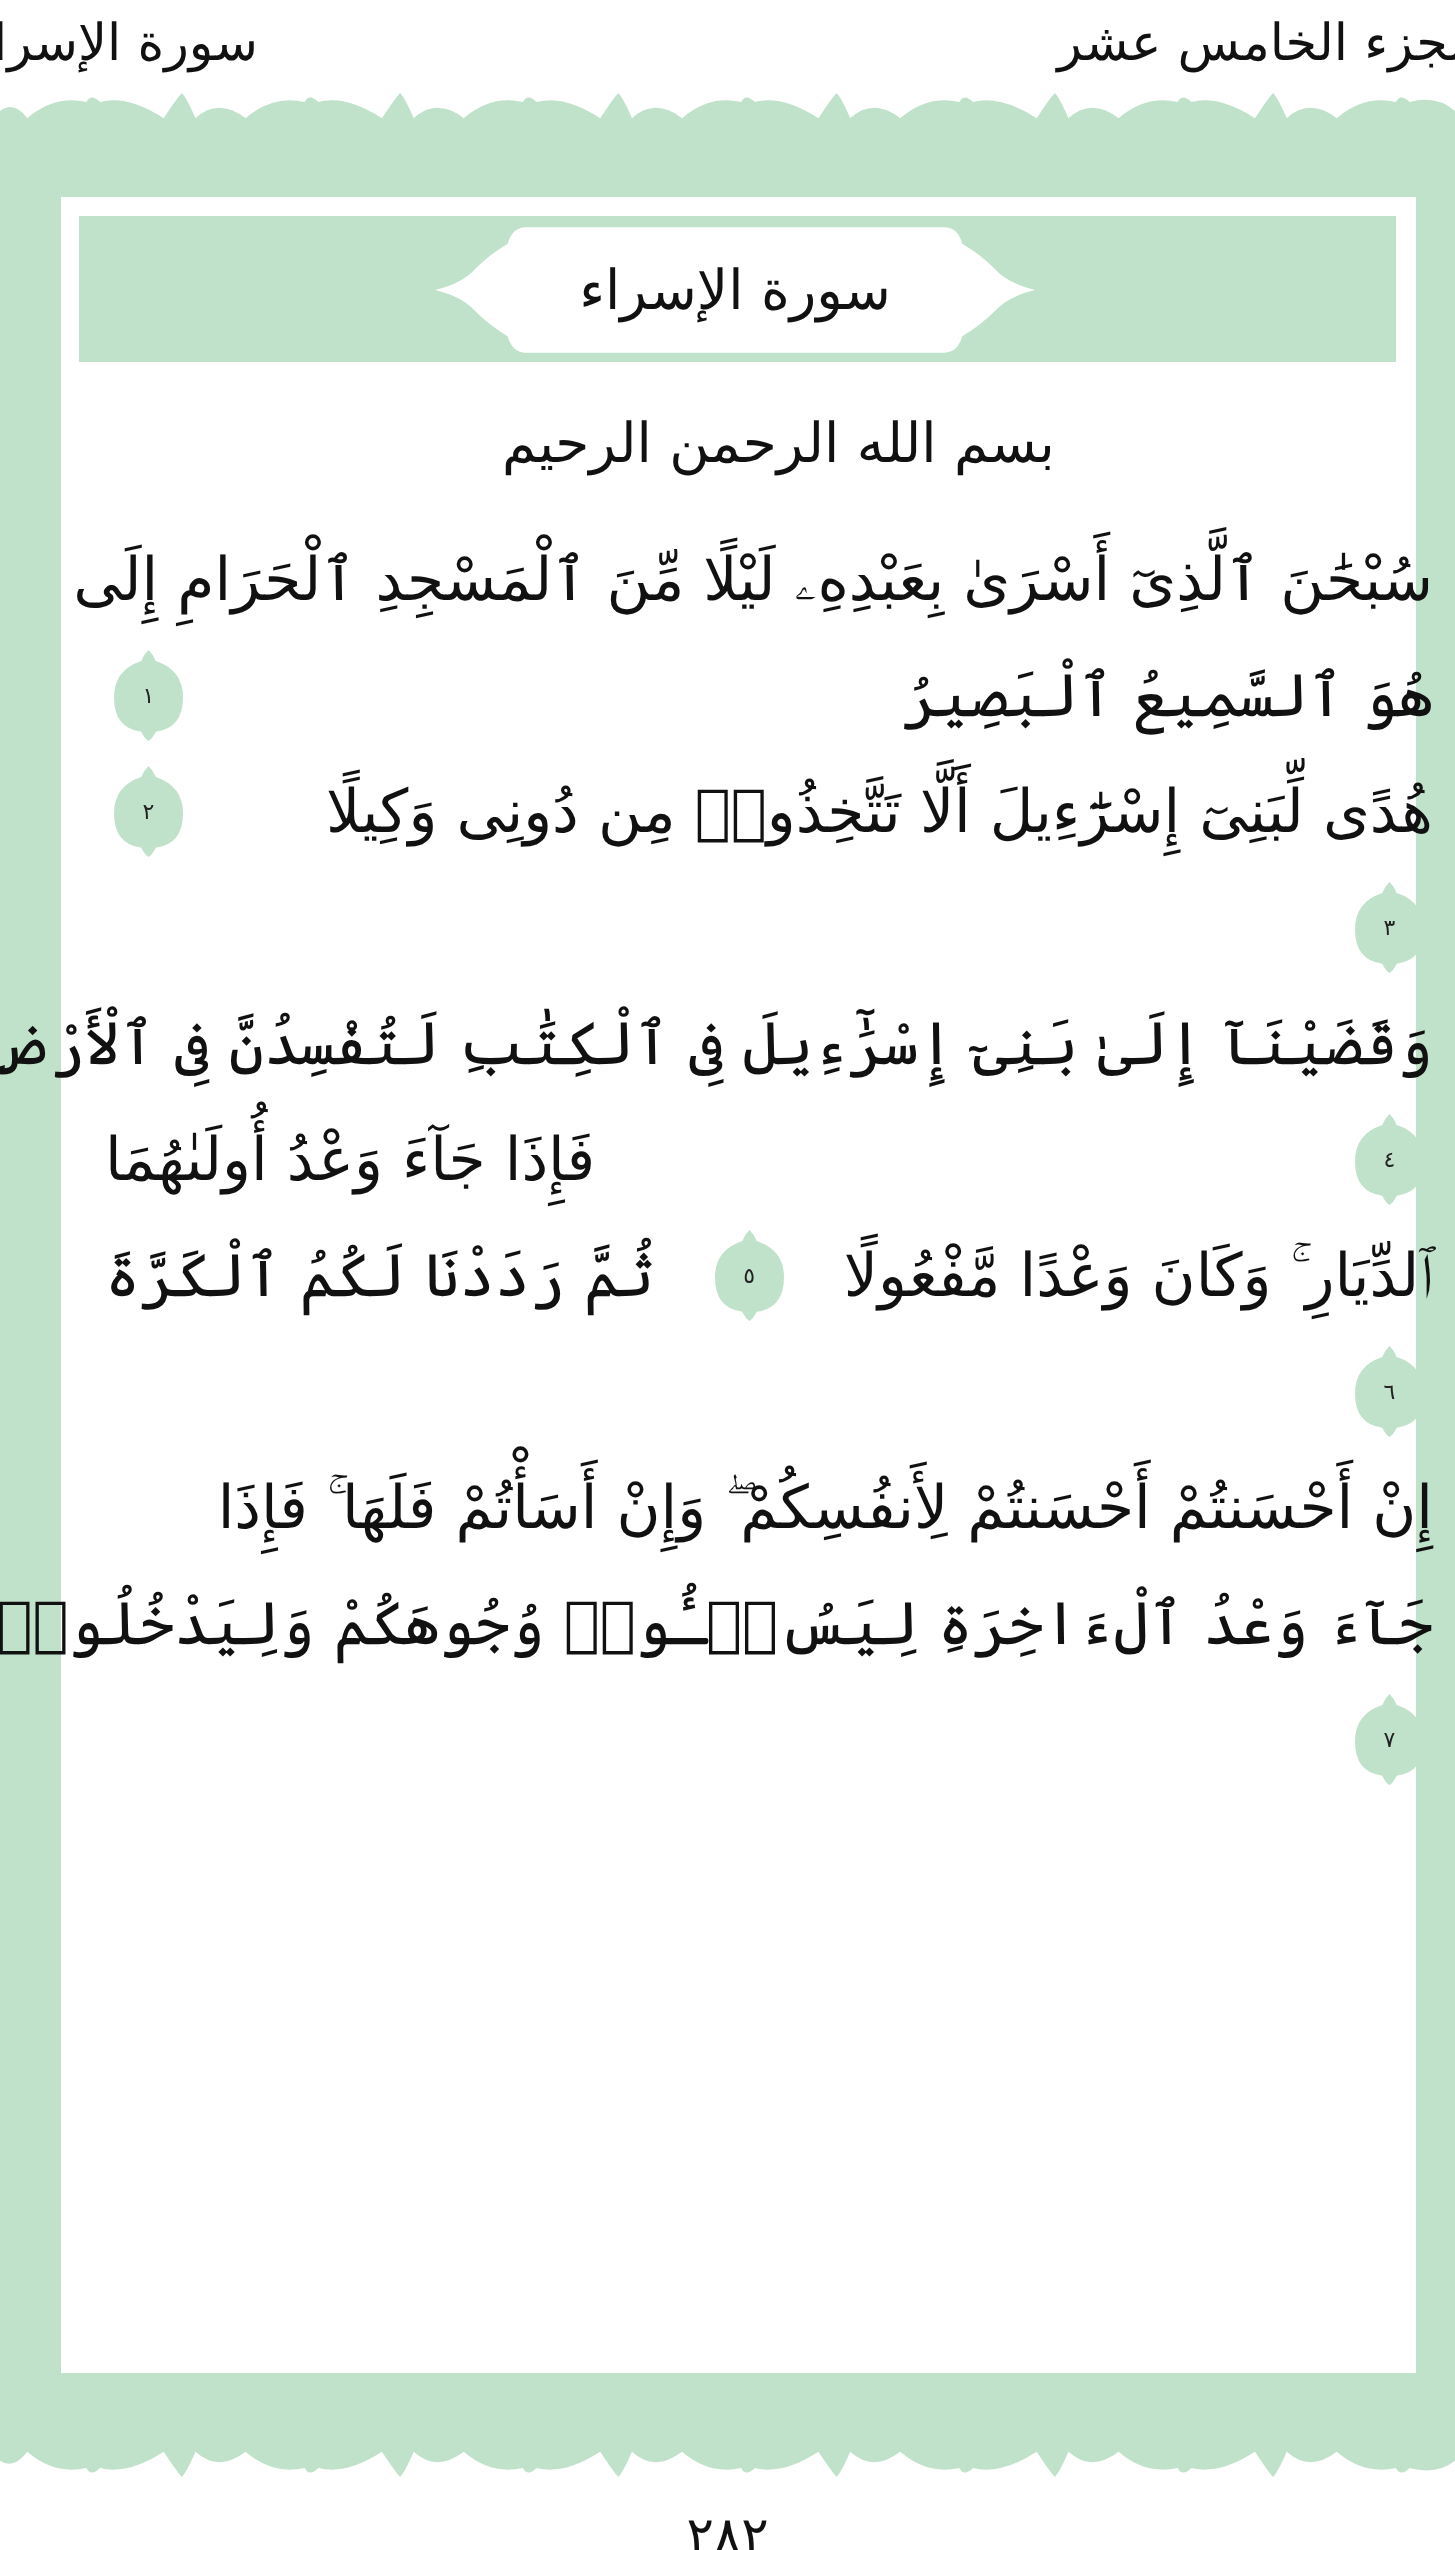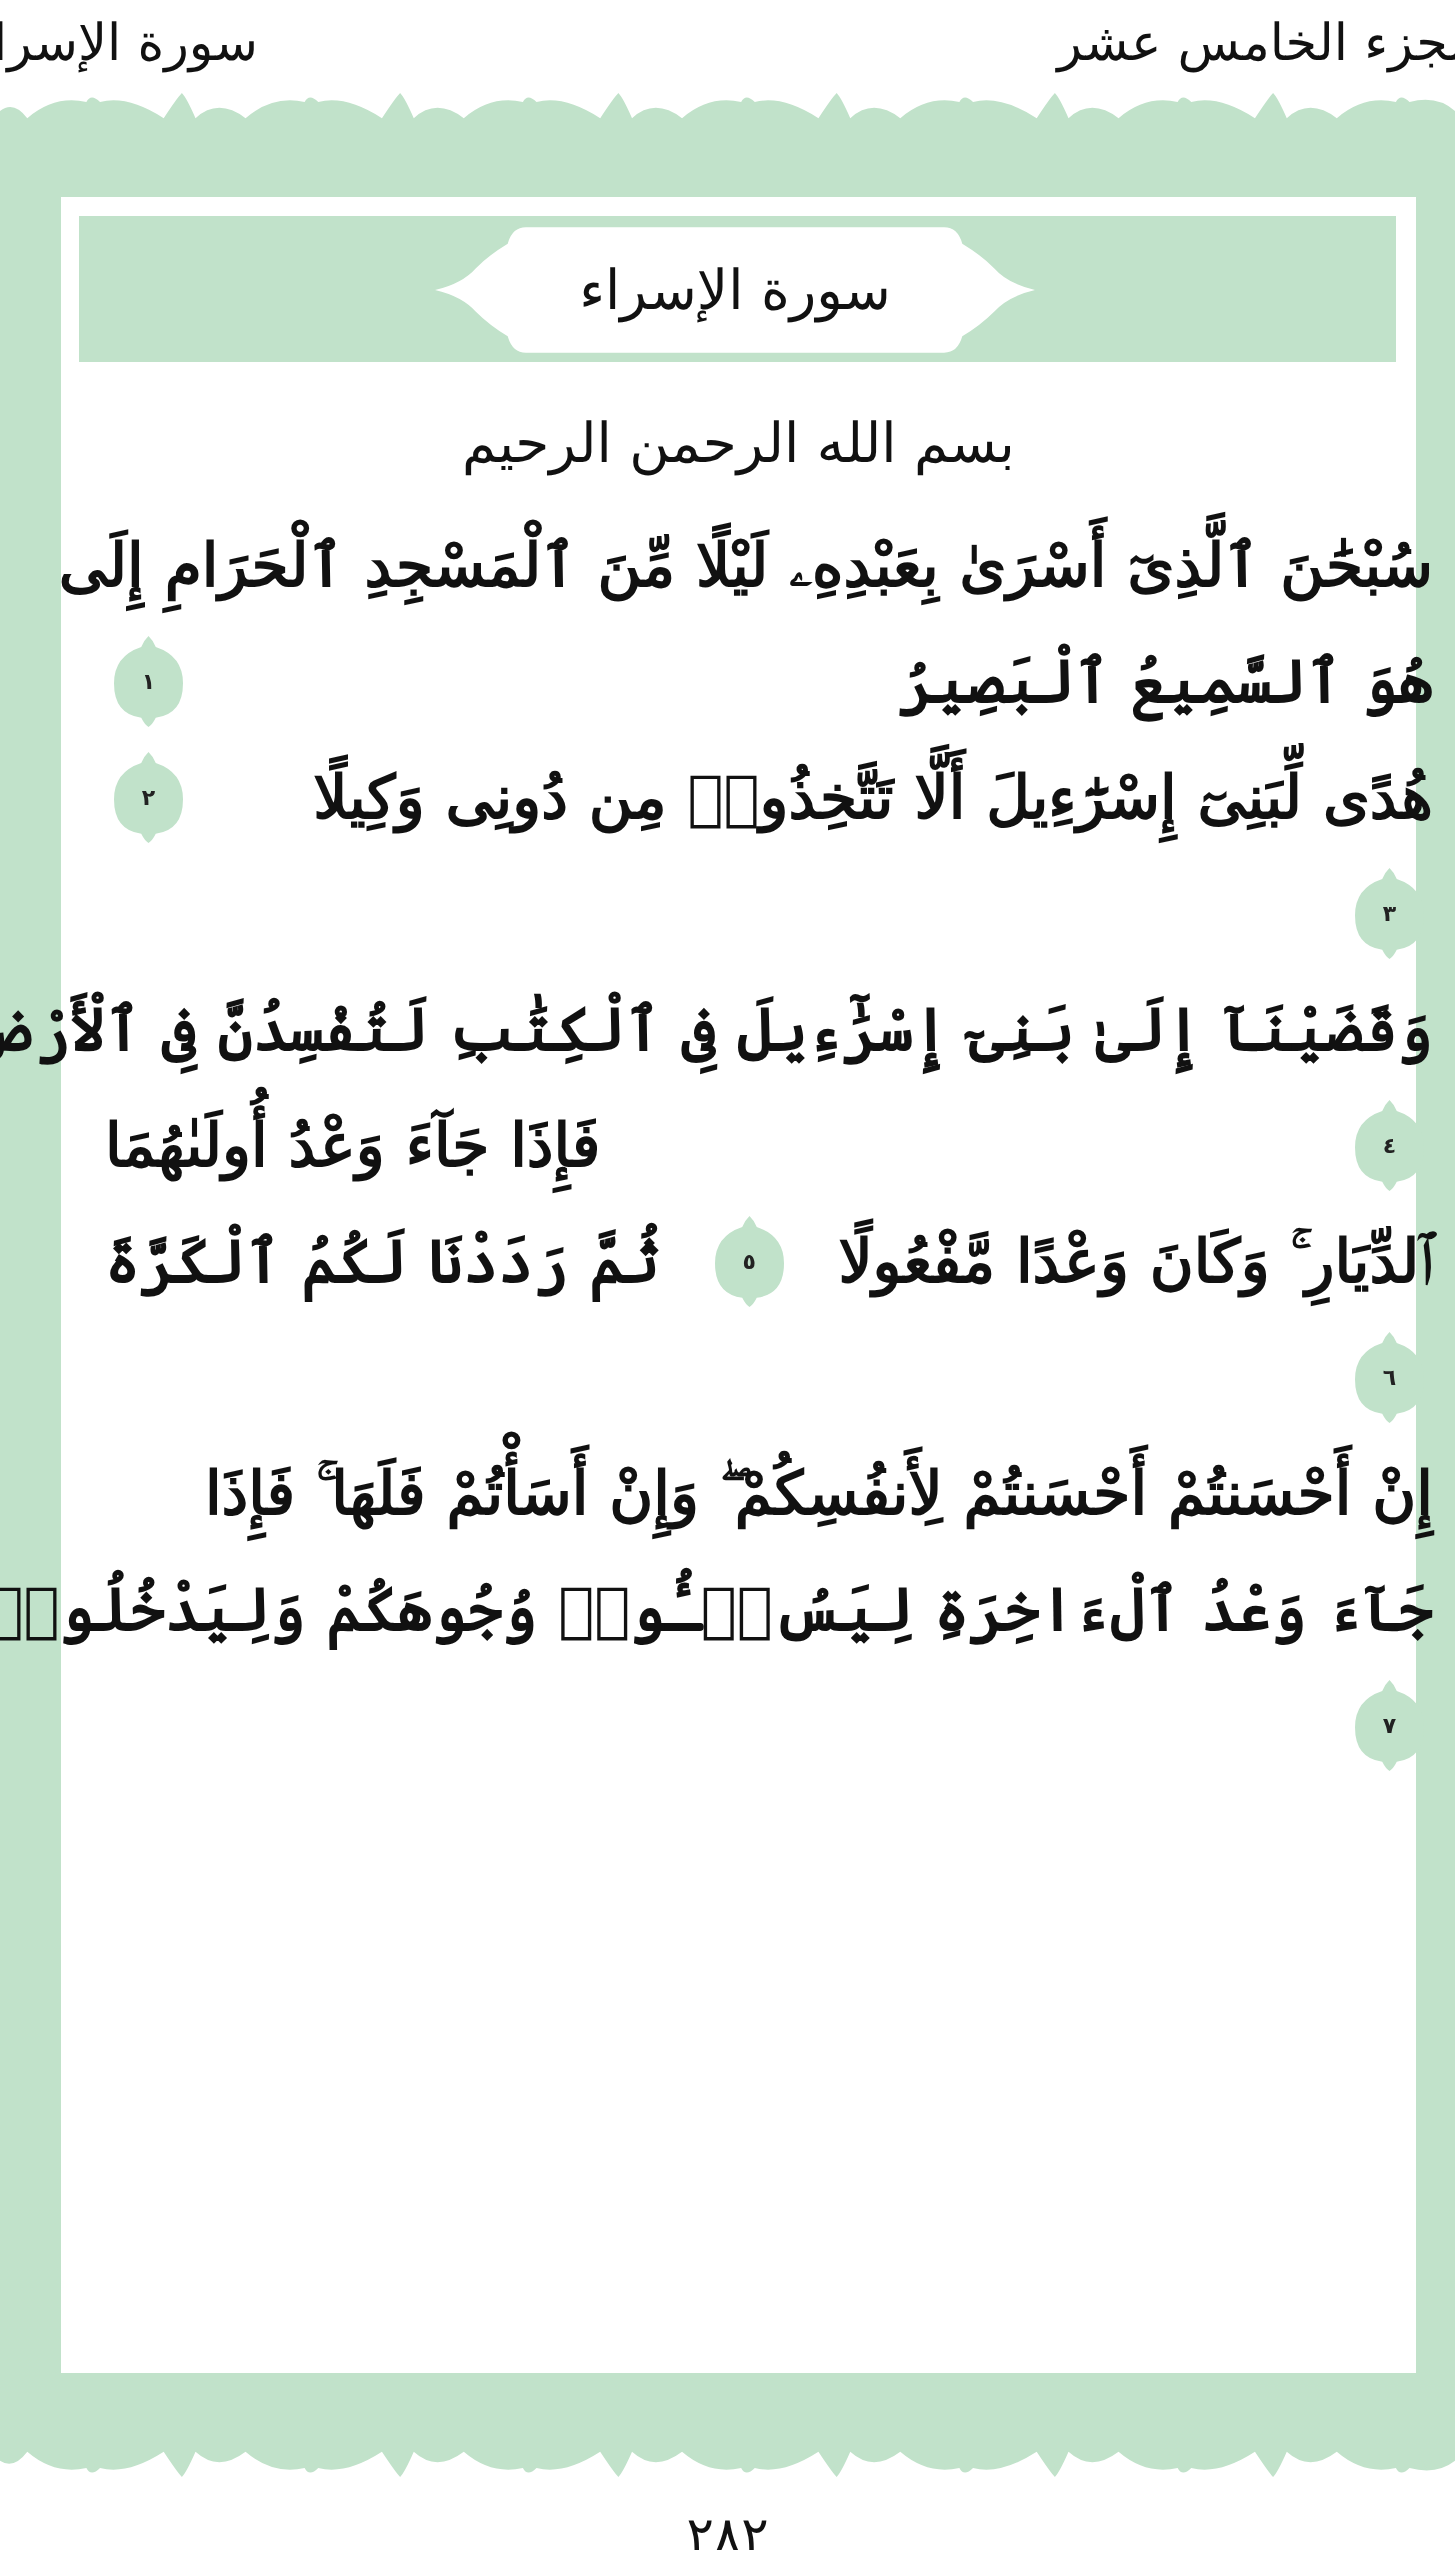--- a/index.html
+++ b/index.html
@@ -41,24 +41,24 @@
     position: absolute; left: 356px; top: 11px; width: 600px; height: 126px;
   }
   .cartouche svg { position: absolute; left: 0; top: 0; }
   .surah-title {
     position: absolute; left: 0; top: 0; width: 600px; height: 126px;
     display: flex; align-items: center; justify-content: center;
     font-size: 55px; direction: rtl; color: #111;
   }
   .basmala {
     position: absolute; left: 0; top: 205px; width: 1355px; text-align: center;
-    font-size: 55px; line-height: 82px; direction: rtl; color: #111;
+    font-size: 55px; line-height: 82px; direction: rtl; color: #111; padding-left: 40px;
   }
   .lines {
-    position: absolute; left: 44px; top: 310px; width: 1328px; font-weight: bold;
+    position: absolute; left: 44px; top: 324px; width: 1328px;
   }
   .line {
     height: 116px; display: flex; align-items: center; direction: rtl;
     justify-content: space-between;
     font-size: 60px; white-space: nowrap;
   }
   .seg { display: inline-block; }
   .marker {
     position: relative; display: inline-block; width: 69px; height: 91px;
     margin: 0 9px; flex: 0 0 auto;

